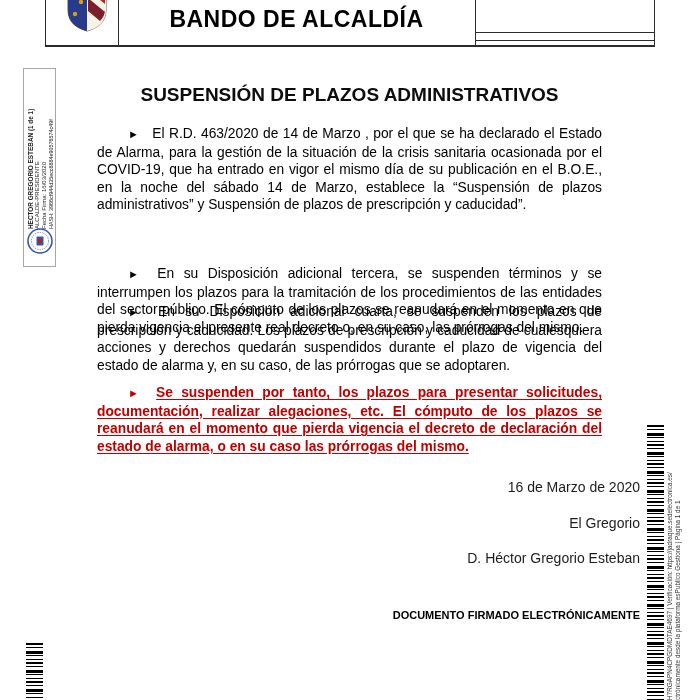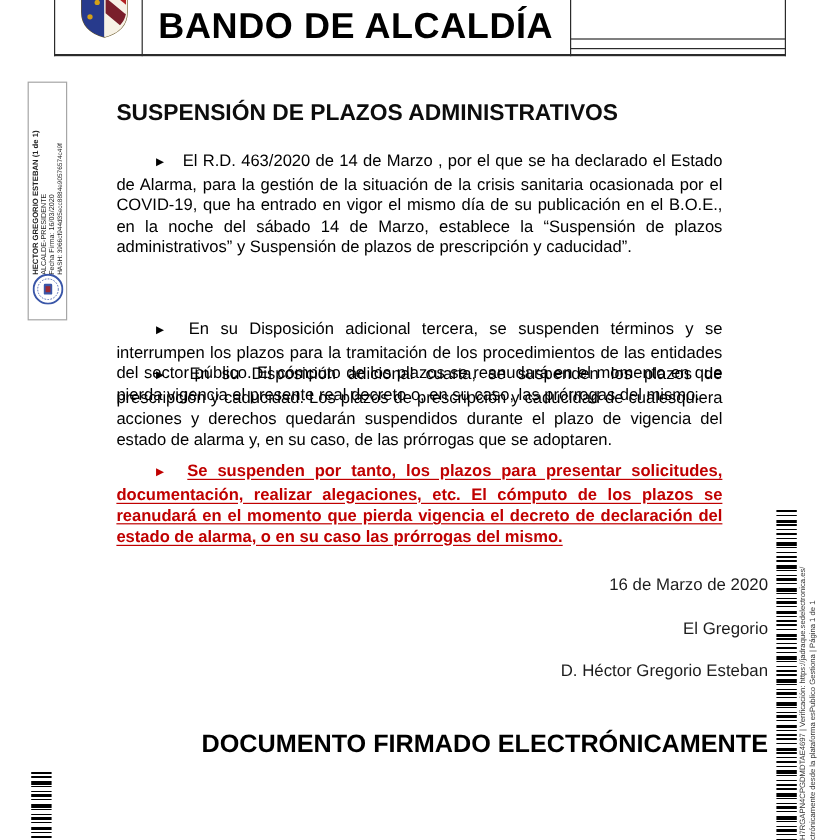--- a/index.html
+++ b/index.html
@@ -17,21 +17,21 @@
   .hdr .v-div2   { left:430px; }
   .hdr .v-right  { left:609px; }
   .hdr .h-contact { position:absolute; left:430px; width:180px; top:32px; height:1px; background:#2b2b2b; }
   .hdr .h-contact2{ position:absolute; left:430px; width:180px; top:40px; height:1px; background:#2b2b2b; }
   .hdr .h-bottom  { position:absolute; left:0; width:610px; top:45px; height:2px; background:#2b2b2b; }
 
   .crest { position:absolute; left:21px; top:-24px; width:42px; height:56px; }
 
   .hdr-title {
     position:absolute; left:73px; top:6px; width:357px;
-    font-size:30px; font-weight:bold; letter-spacing:.5px;
+    font-size:23px; font-weight:bold; letter-spacing:.5px;
     text-align:center; color:#000;
   }
   .hdr-contact {
     position:absolute; left:434px; top:1px; width:174px;
     font-family:"Liberation Serif", serif; font-weight:bold;
     font-size:10.5px; line-height:10.5px; color:#111;
   }
   .hdr-contact .row { white-space:nowrap; }
   .phone-glyph { font-size:10px; }
 
@@ -41,42 +41,42 @@
   .sigtext { position:absolute; left:3px; top:160px; width:150px; height:28px;
              transform:rotate(-90deg); transform-origin:0 0; color:#222; }
   .sigtext .l1 { font-size:6.4px; font-weight:bold; line-height:7.4px; white-space:nowrap; }
   .sigtext .l2, .sigtext .l3 { font-size:6px; line-height:7px; white-space:nowrap; }
   .sigtext .l4 { font-size:5.4px; line-height:6.6px; white-space:nowrap; }
   .seal { position:absolute; left:3px; top:159px; width:26px; height:26px; }
 
   
   .doc-heading {
     position:absolute; left:97px; top:84px; width:505px;
-    text-align:left; font-size:19px; font-weight:bold; color:#0d0d0d;
+    text-align:center; font-size:19px; font-weight:bold; color:#0d0d0d;
   }
   .par {
     position:absolute; left:97px; width:505px;
     font-size:13.8px; line-height:17.5px; text-align:justify;
     text-indent:31px; color:#000000;
   }
   .par .bullet { font-size:11px; margin-right:9px; text-decoration:none; display:inline-block; text-indent:0; }
   .p1 { top:125px; }
   .p2 { top:226px;margin-top:39px; }
   .p3 { top:303px; }
   .p4 { top:384px; font-weight:bold; color:#c00000; }
   .p4 .partext { text-decoration:underline; text-underline-offset:2px;margin-top:24px; }
 
   .center-line {
     position:absolute; left:97px; width:543px; text-align:right;
     font-size:14px; color:#1c1c1c;
   }
   .date-line   { top:479px; }
   .role-line   { top:515px; }
   .name-line   { top:550px; }
-  .signed-line { top:609px; font-weight:bold; font-size:21px; color:#000; }
+  .signed-line { top:609px; font-weight:bold; font-size:11px; color:#000; }
 
   
   .barcode-v {
     background:repeating-linear-gradient(180deg,
       #000 0 2px, #fff 2px 4px, #000 4px 5px, #fff 5px 8px,
       #000 8px 11px, #fff 11px 12px, #000 12px 13px, #fff 13px 16px,
       #000 16px 17px, #fff 17px 19px);
   }
   .barcode-right { position:absolute; left:647px; top:425px; width:17px; height:275px; }
   .barcode-corner { position:absolute; left:26px; top:643px; width:17px; height:56px; }

